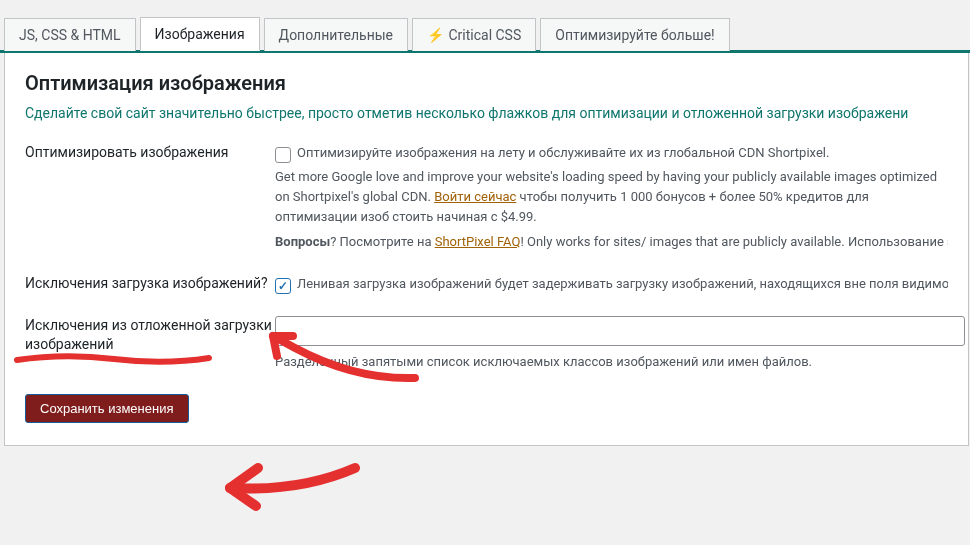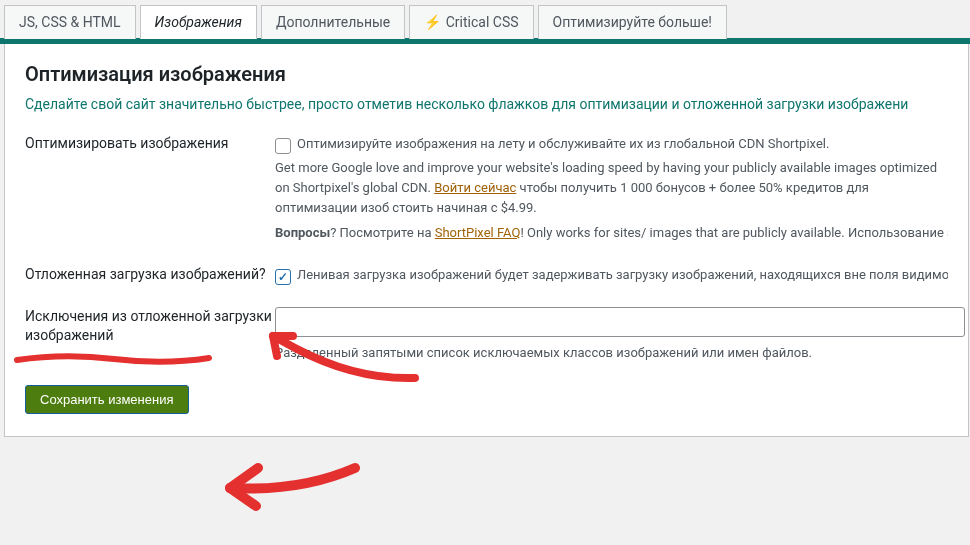--- a/index.html
+++ b/index.html
@@ -8,40 +8,40 @@
   background: #f1f1f1;
   color: #2c3338;
   font-size: 13px;
   width: 970px;
   height: 545px;
   overflow: hidden;
 }
 .tabs {
   display: flex;
   padding-left: 4px;
-  padding-top: 4px;
-  border-bottom: 6px solid #0f766e;
+  padding-top: 16px;
+  border-bottom: 3px solid #0f766e;
+  align-items: flex-end;
 }
 .tab {
   padding: 8px 14px;
   background: #f6f7f7;
   border: 1px solid #c3c4c7;
   border-bottom: none;
   margin-right: 4px;
   cursor: pointer;
   color: #50575e;
   font-size: 14px;
   position: relative;
   top: 1px;
 }
 .tab.active {
   background: #fff;
   border-bottom: 1px solid #fff;
   color: #1d2327;
-  font-style: italic;
 }
 .lightning {
   color: #f7a100;
   margin-right: 4px;
 }
 .panel {
   background: #fff;
   border: 1px solid #c3c4c7;
   border-top: none;
   margin: 0 4px 16px 4px;
@@ -125,21 +125,21 @@
 }
 .help {
   margin-top: 6px;
   font-size: 13px;
   color: #50575e;
 }
 .submit-row {
   margin-top: 10px;
 }
 .primary-btn {
-  background: #4d7c0f;
+  background: #7f1d1d;
   color: #fff;
   border: 1px solid #135e96;
   padding: 6px 14px;
   font-size: 13px;
   border-radius: 3px;
   cursor: pointer;
 }
 .annot {
   position: absolute;
   pointer-events: none;
@@ -174,21 +174,21 @@
       <div class="desc">
         <span>Get more Google love and improve your website's loading speed by having your publicly available images optimized on Shortpixel's global CDN. </span><span class="link">Войти сейчас</span><span> чтобы получить 1 000 бонусов + более 50% кредитов для оптимизации изоб стоить начиная с $4.99.</span>
       </div>
       <div class="desc nowrap">
         <b>Вопросы</b><span>? Посмотрите на </span><span class="link">ShortPixel FAQ</span><span>! Only works for sites/ images that are publicly available. Использование это</span>
       </div>
     </div>
   </div>
 
   <div class="form-row">
-    <div class="label-col">Отложенная загрузка изображений?</div>
+    <div class="label-col">Исключения загрузка изображений?</div>
     <div class="field-col">
       <div class="checkbox-line nowrap">
         <span class="checkbox checked"></span>
         <span>Ленивая загрузка изображений будет задерживать загрузку изображений, находящихся вне поля видимости д</span>
       </div>
     </div>
   </div>
 
   <div class="form-row">
     <div class="label-col">Исключения из отложенной загрузки изображений</div>

